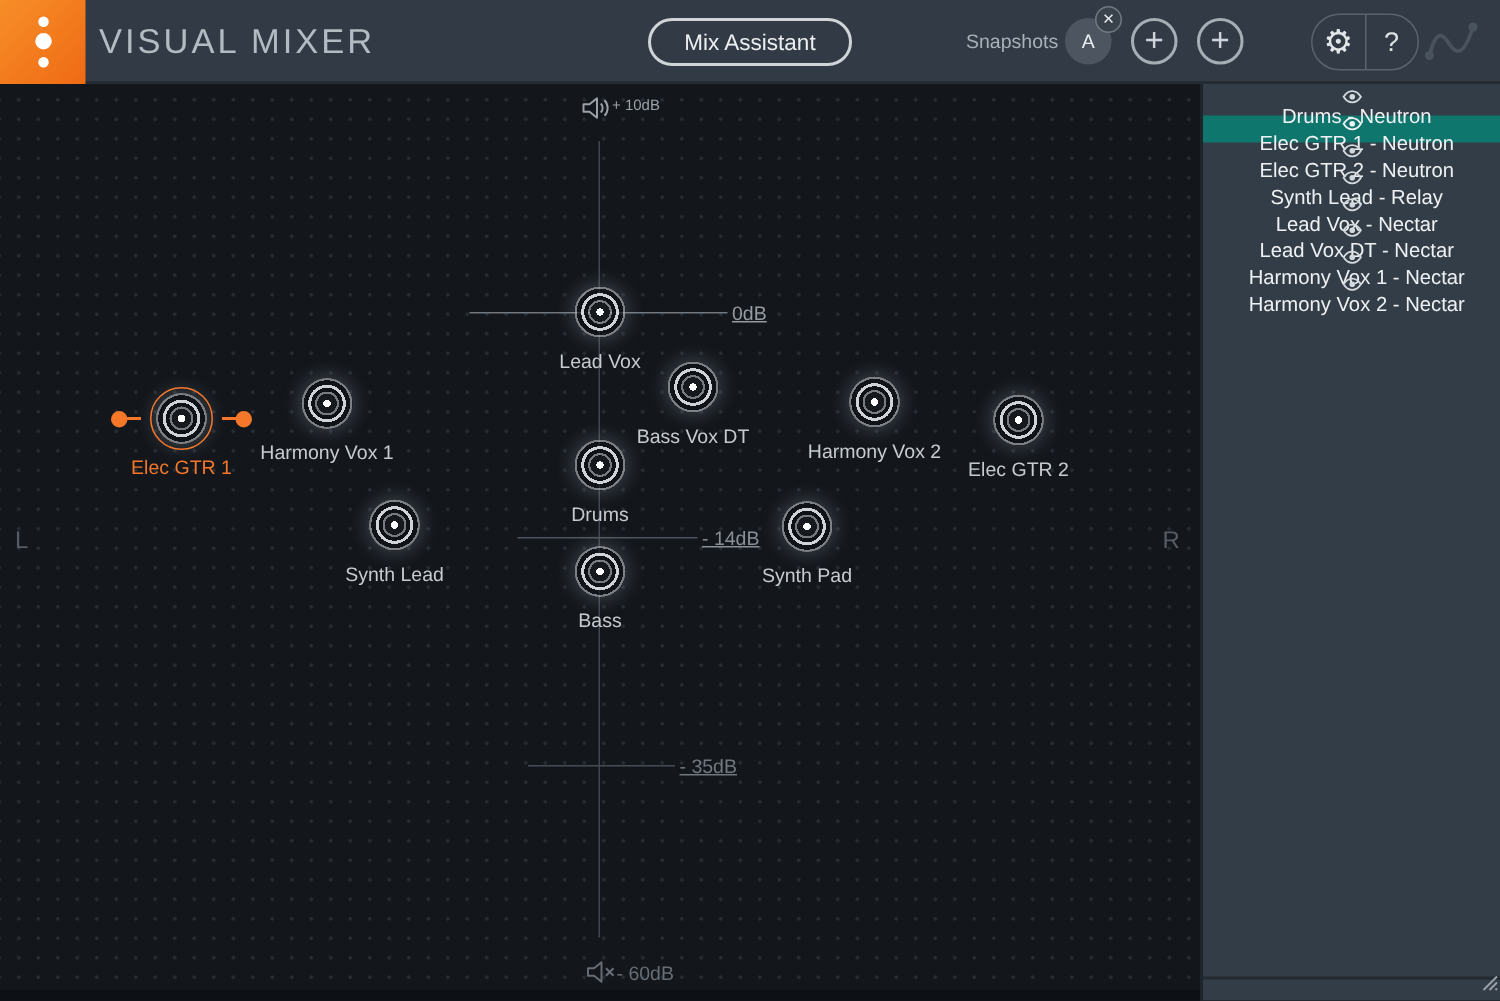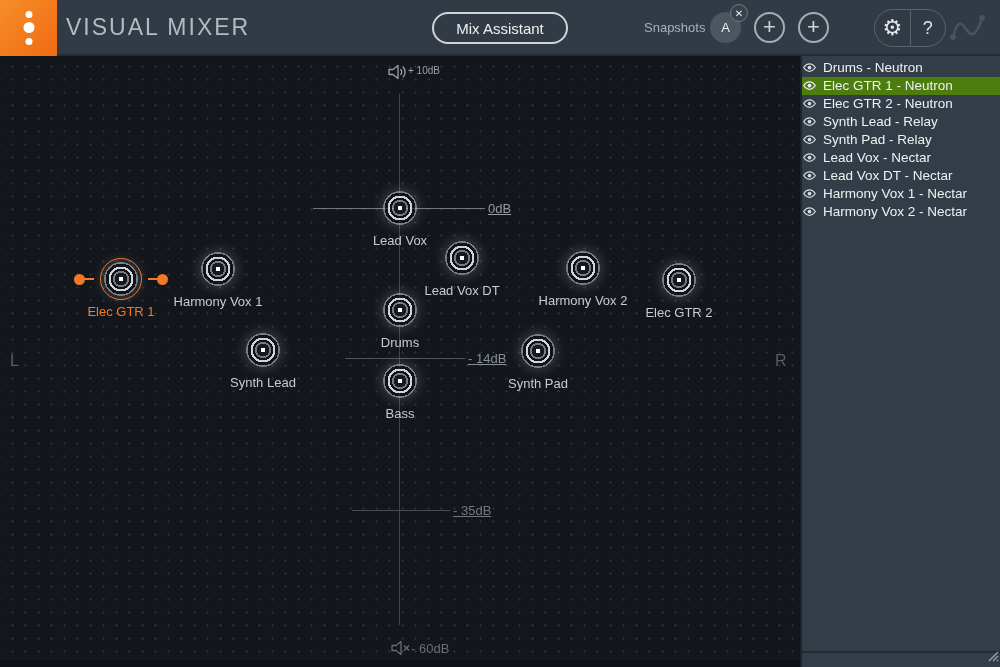--- a/index.html
+++ b/index.html
@@ -79,23 +79,23 @@
   .h-seg { position:absolute; height:2px; background:#f4772a; top:16px; width:11px; }
   .h-seg.sl { left:-21px; } .h-seg.sr { left:44px; }
   .puck-label { position:absolute; width:160px; text-align:center; font-size:13px; color:#c6cbd0;
                 transform:translateX(-50%); }
   .puck-label.sel { color:#f4772a; }
 
   
   .sidebar { position:absolute; left:800px; top:56px; width:200px; height:611px;
              background:#333d47; border-left:2px solid #1e242b; }
   .track-list { position:absolute; left:0; top:3px; width:100%; }
-  .track-row { height:17.9px; display:flex; align-items:center; 
-               font-size:13.5px; color:#eef1f3; }
-  .track-row.active { background:#4d7c0f; }
+  .track-row { height:17.9px; display:flex; align-items:center; padding-left:7px;
+               font-size:13.5px; color:#eef1f3;flex-direction:column; }
+  .track-row.active { background:#0f766e; }
   .track-row .eye { margin-right:6px; display:flex; align-items:center; }
   .sidebar-footer-line { position:absolute; left:0; bottom:14px; width:100%; height:2px; background:#232a31; }
   .resize-grip { position:absolute; right:1px; bottom:1px; }
 </style>
 </head>
 <body>
 
 <div class="topbar">
   <div class="logo">
     <i class="d1"></i>
@@ -153,21 +153,21 @@
   </span>
   <div class="lbl-bottom">- 60dB</div>
 
   <div class="lr-label lbl-L">L</div>
   <div class="lr-label lbl-R">R</div>
 
   <div class="puck" style="left:400px; top:152px"></div>
   <div class="puck-label" style="left:400px; top:177px">Lead Vox</div>
 
   <div class="puck" style="left:462px; top:202px"></div>
-  <div class="puck-label" style="left:462px; top:227px">Lead Vox DT</div>
+  <div class="puck-label" style="left:462px; top:227px">Bass Vox DT</div>
 
   <div class="puck" style="left:218px; top:213px"></div>
   <div class="puck-label" style="left:218px; top:238px">Harmony Vox 1</div>
 
   <div class="puck selected" style="left:121px; top:223px">
     <span class="h-seg sl"></span>
     <span class="h-seg sr"></span>
     <span class="h-dot dl"></span>
     <span class="h-dot dr"></span>
   </div>
@@ -233,29 +233,20 @@
         </span>
       <span>Synth Lead - Relay</span>
     </div>
     <div class="track-row">
       <span class="eye">
           <svg width="15" height="11" viewBox="0 0 24 16">
             <path d="M12 2 C6.5 2 2.8 8 2.8 8 S6.5 14 12 14 21.2 8 21.2 8 17.5 2 12 2 Z" fill="none" stroke="#d4d9dd" stroke-width="2"></path>
             <circle cx="12" cy="8" r="3" fill="#d4d9dd"></circle>
           </svg>
         </span>
-      <span>Synth Pad - Relay</span>
-    </div>
-    <div class="track-row">
-      <span class="eye">
-          <svg width="15" height="11" viewBox="0 0 24 16">
-            <path d="M12 2 C6.5 2 2.8 8 2.8 8 S6.5 14 12 14 21.2 8 21.2 8 17.5 2 12 2 Z" fill="none" stroke="#d4d9dd" stroke-width="2"></path>
-            <circle cx="12" cy="8" r="3" fill="#d4d9dd"></circle>
-          </svg>
-        </span>
       <span>Lead Vox - Nectar</span>
     </div>
     <div class="track-row">
       <span class="eye">
           <svg width="15" height="11" viewBox="0 0 24 16">
             <path d="M12 2 C6.5 2 2.8 8 2.8 8 S6.5 14 12 14 21.2 8 21.2 8 17.5 2 12 2 Z" fill="none" stroke="#d4d9dd" stroke-width="2"></path>
             <circle cx="12" cy="8" r="3" fill="#d4d9dd"></circle>
           </svg>
         </span>
       <span>Lead Vox DT - Nectar</span>

